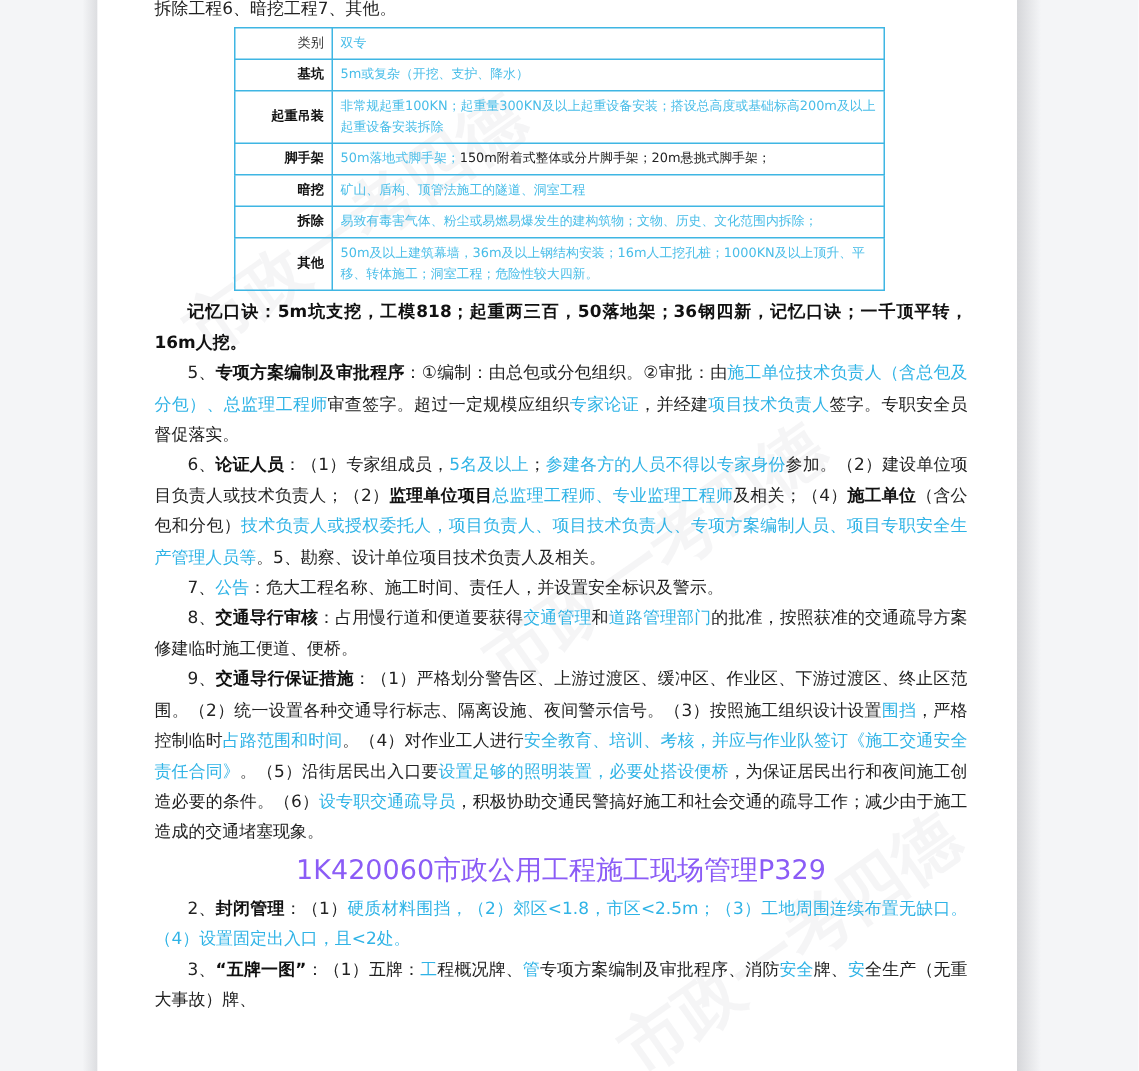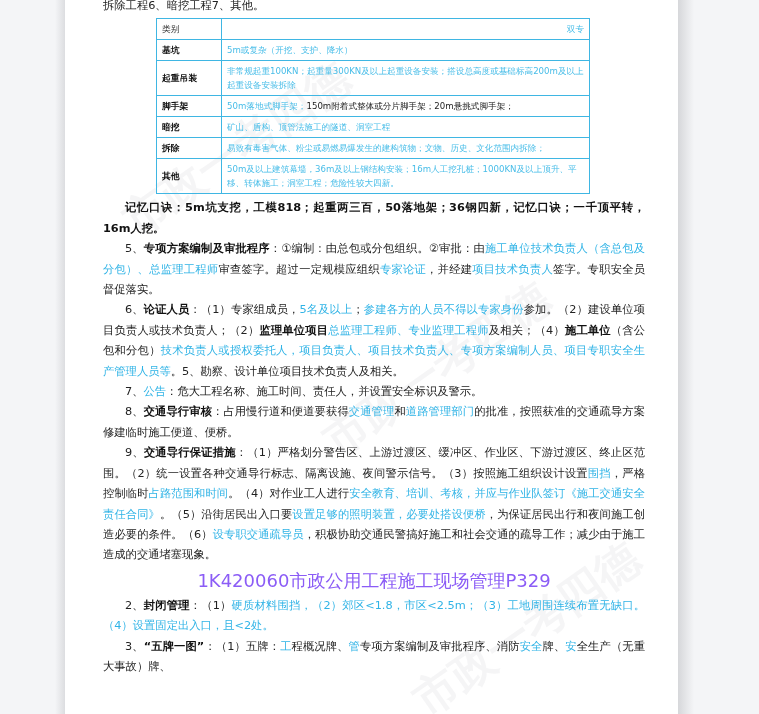--- a/index.html
+++ b/index.html
@@ -36,26 +36,26 @@
     }
     table.risk {
       border-collapse: collapse; margin: 2px 0 4px 53px; width: 434px;
       font-size: 8.6px; line-height: 14px;
     }
     table.risk td {
       border: 1.5px solid #3fb6e3; padding: 3px 5px;
       vertical-align: middle;
     }
     table.risk td.cat {
-      width: 54px; text-align: left; font-weight: bold; color: #111;
+      width: 54px; text-align: right; font-weight: bold; color: #111;
       font-size: 8.8px;
     }
     table.risk td.cat.head { font-weight: normal; color: #333; }
     table.risk td.val { color: #48bde8; }
-    table.risk td.val.head { text-align: right; }
+    table.risk td.val.head { text-align: left; }
     table.risk td.val .dark { color: #222; }
     .wm {
       position: absolute; color: rgba(200,200,205,0.18); font-size: 44px;
       font-weight: bold; transform: rotate(-35deg); pointer-events: none;
       white-space: nowrap;
     }
   </style>
 </head>
 <body>
 

